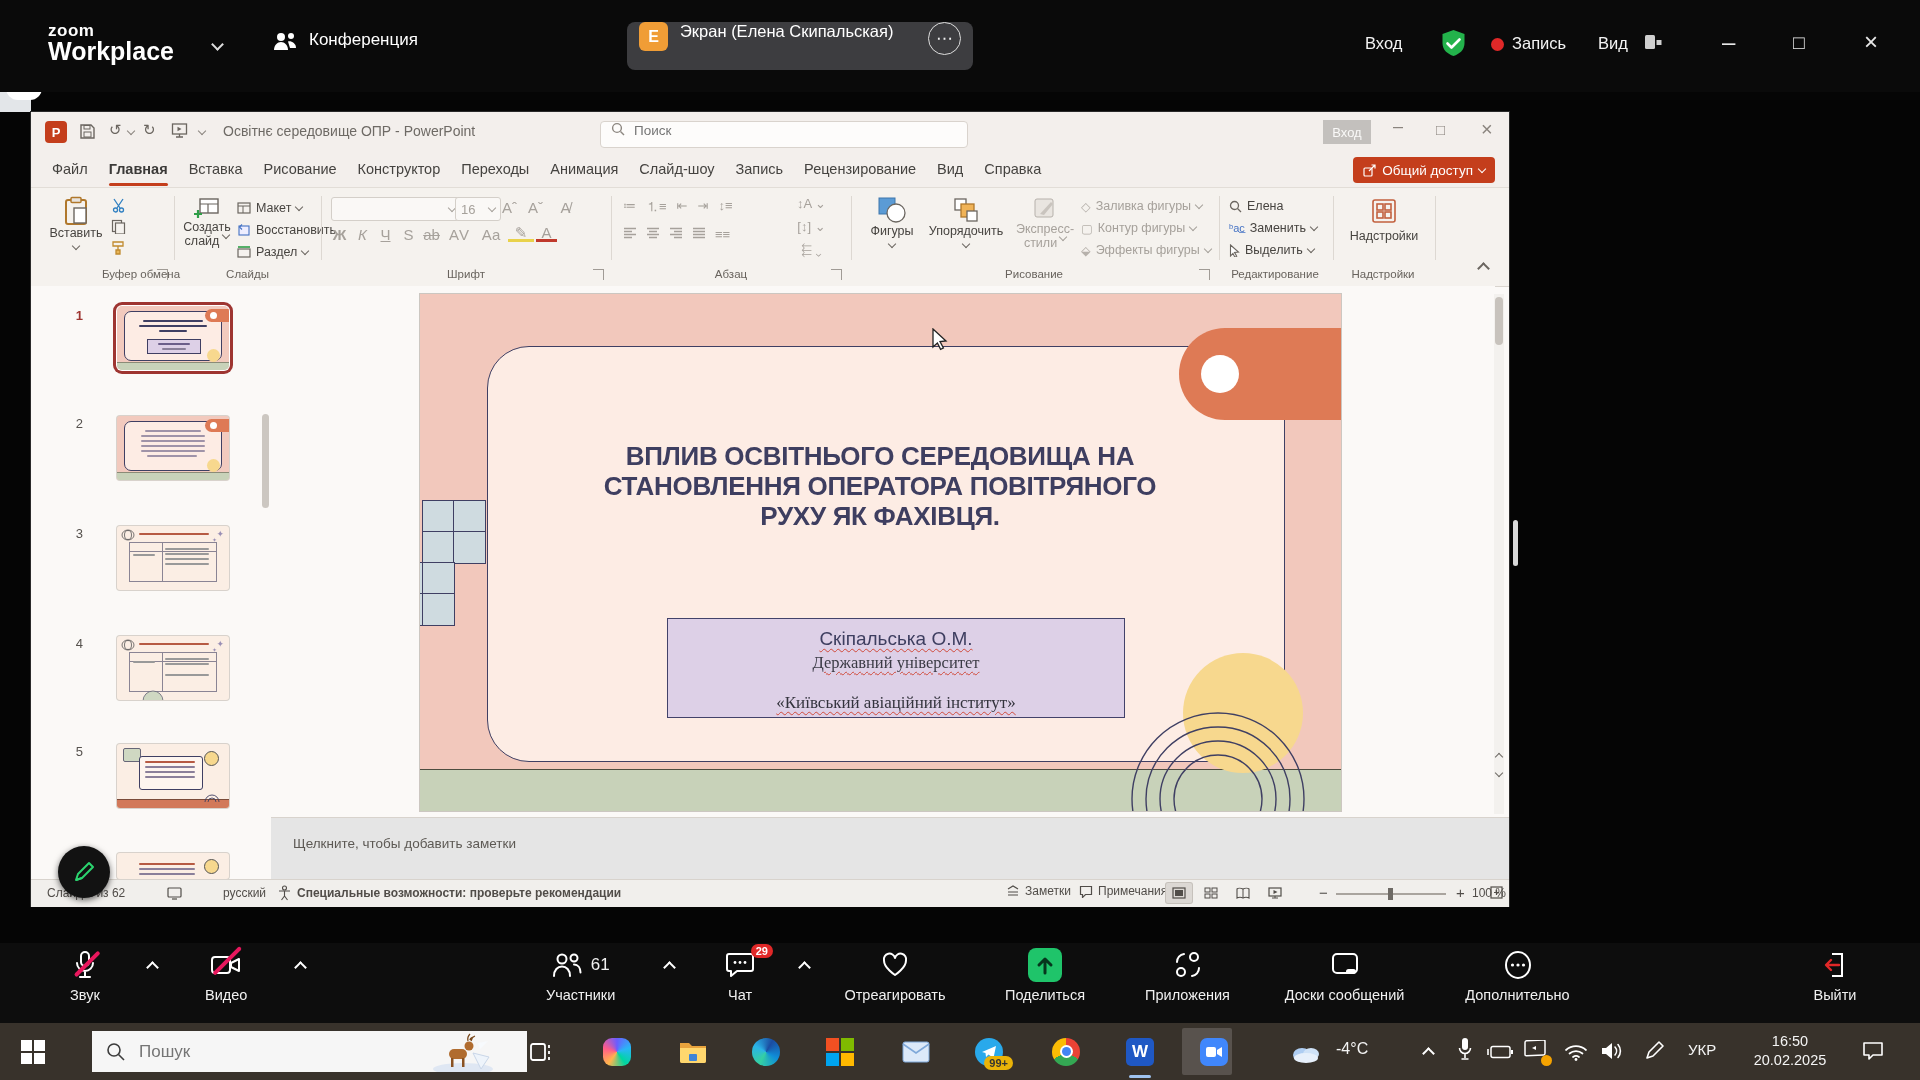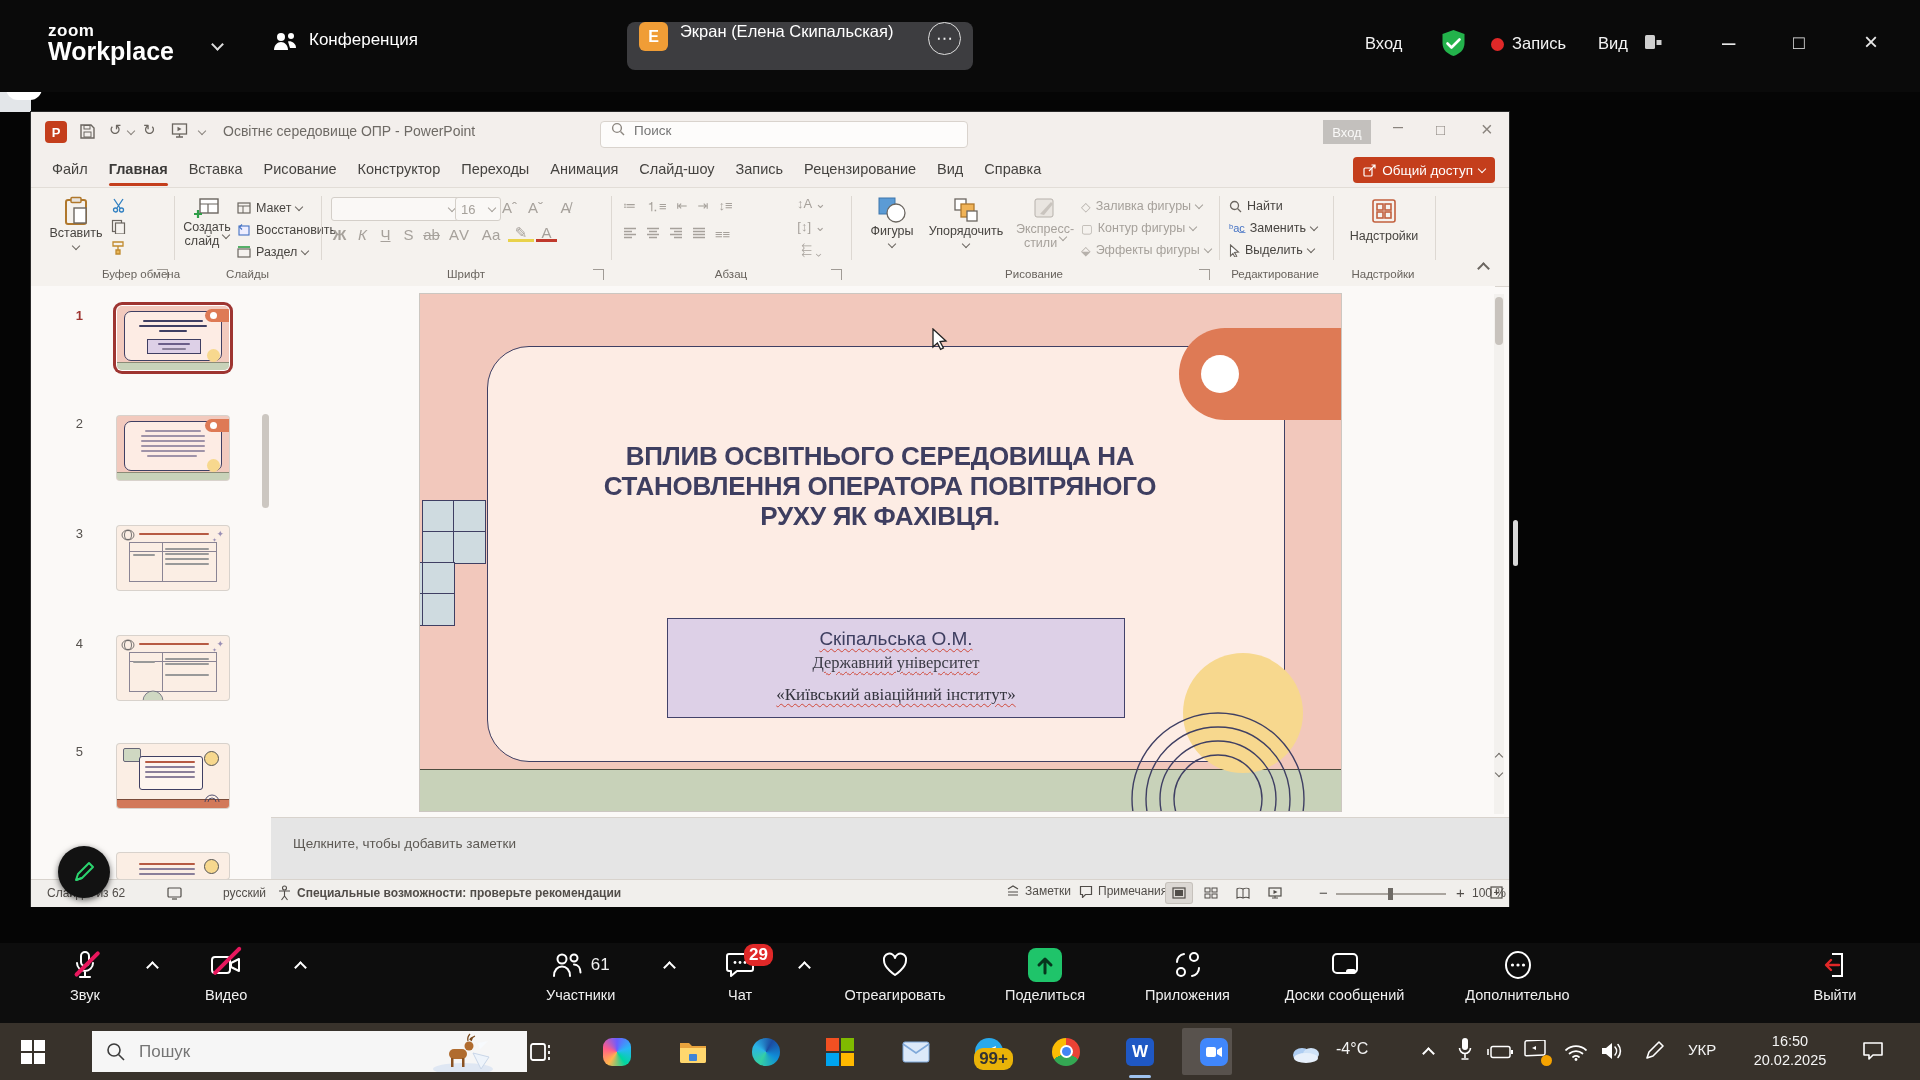--- a/index.html
+++ b/index.html
@@ -70,21 +70,21 @@
   .slide-tag{position:absolute;left:759px;top:34px;width:170px;height:92px;background:#de7a55;border-radius:46px 0 0 46px;}
   .slide-tagdot{position:absolute;left:22px;top:27px;width:38px;height:38px;background:#fff;border-radius:50%;}
   .gridcell{position:absolute;width:31px;height:31px;background:#cfdbe0;border:1.6px solid #3f3f63;}
   .slide-yellow{position:absolute;left:763px;top:359px;width:120px;height:120px;background:#f7d88e;border-radius:50%;}
   .slide-title{position:absolute;left:150px;top:147px;width:620px;text-align:center;color:#3e3e60;
                font-weight:bold;font-size:26px;line-height:30px;letter-spacing:-0.3px;}
   .author-box{position:absolute;left:247px;top:324px;width:456px;height:98px;background:#ddd0e7;border:1.5px solid #42426a;text-align:center;}
   .sp-wavy{text-decoration:underline;text-decoration-style:wavy;text-decoration-color:#d04a3a;text-decoration-thickness:1px;text-underline-offset:3px;}
   .author-name{font-size:19px;color:#3e3e60;margin-top:9px;}
   .author-org{font-family:"Liberation Serif",serif;font-size:16.5px;color:#3a3a44;margin-top:3px;}
-  .author-inst{font-family:"Liberation Serif",serif;font-size:17px;color:#33333d;margin-top:12px;}
+  .author-inst{font-family:"Liberation Serif",serif;font-size:17px;color:#33333d;margin-top:20px;}
 
   .notes{left:240px;top:705px;width:1238px;height:62px;background:#e5e5e5;border-top:1px solid #d8d3cd;}
   .notes-text{position:absolute;left:22px;top:18px;font-size:13.5px;color:#5d5954;}
   .statusbar{left:0;top:767px;width:1478px;height:27px;background:#f1efec;border-top:1px solid #d8d3cd;color:#514d49;font-size:12px;}
   .sb-item{display:flex;align-items:center;gap:5px;}
   .viewbtn{width:26px;height:20px;display:flex;align-items:center;justify-content:center;border-radius:2px;}
   .viewbtn.active{background:#dcd8d4;box-shadow:0 0 0 1px #c6c1bb;}
   .zoom-track{width:110px;height:2px;background:#a9a49e;position:relative;}
   .zoom-thumb{position:absolute;left:52px;top:-5px;width:5px;height:12px;background:#6e6a65;}
 
@@ -103,21 +103,21 @@
              font-size:14.5px;padding:4px 10px 4px 7px;display:flex;align-items:center;gap:6px;border-radius:2px;}
   .abar{display:inline-flex;align-items:flex-end;gap:1.5px;height:12px;}
   .abar i{width:2.5px;background:#fff;display:block;}
   .vhandle{left:1513px;top:520px;width:5px;height:46px;background:rgba(255,255,255,.85);border-radius:3px;}
 
   
   .ztoolbar{left:0;top:943px;width:1920px;height:80px;background:#0d0d0d;color:#f1f1f1;}
   .zitem{position:absolute;top:950px;display:flex;flex-direction:column;align-items:center;gap:7px;color:#f1f1f1;}
   .zlabel{font-size:14.5px;white-space:nowrap;}
   .zic{height:30px;display:flex;align-items:center;justify-content:center;}
-  .badge{position:absolute;background:#e02828;color:#fff;border-radius:9px;font-size:17px;font-weight:bold;
+  .badge{position:absolute;background:#e02828;color:#fff;border-radius:9px;font-size:11px;font-weight:bold;
          padding:1px 5px;min-width:10px;text-align:center;}
   .slash{position:absolute;left:-2px;top:12px;width:34px;height:3.5px;background:#e8175d;transform:rotate(-45deg);border-radius:2px;}
   .share-sq{width:34px;height:34px;background:#1fc46a;border-radius:8px;display:flex;align-items:center;justify-content:center;}
 
   
   .taskbar{left:0;top:1023px;width:1920px;height:57px;background:#38322b;color:#fff;}
   .tsearch{left:92px;top:8px;width:435px;height:41px;background:#f6f6f6;display:flex;align-items:center;overflow:hidden;}
   .tsearch input{border:0;outline:0;background:transparent;font-size:17px;color:#3c3c3c;width:290px;font-family:"Liberation Sans",sans-serif;}
   .ticon{position:absolute;top:0;height:57px;width:46px;display:flex;align-items:center;justify-content:center;}
   .msgrid{display:grid;grid-template-columns:13px 13px;grid-template-rows:13px 13px;gap:2px;}
@@ -413,21 +413,21 @@
       <div class="rb-label" style="left:820px;width:366px;">Рисование</div>
       <div class="rb-launcher" style="left:1168px;right:auto;"></div>
       <div class="rb-divider" style="left:1188px;"></div>
 
       <div class="abs" style="left:1198px;top:7px;">
         <div class="smallrow">
           <svg width="13" height="13" viewBox="0 0 13 13">
               <circle cx="5.5" cy="5.5" r="4" fill="none" stroke="#6b6660" stroke-width="1.3"></circle>
               <path d="M8.5 8.5L12 12" stroke="#6b6660" stroke-width="1.3"></path>
             </svg>
-          <span>Найти</span>
+          <span>Елена</span>
         </div>
         <div class="smallrow">
           <span style="color:#4472c4;font-size:11px;">ᵇac̲</span>
             <span>Заменить</span>
             <span class="chev down sm" style="color:#6b6660;margin-top:-2px;"></span>
         </div>
         <div class="smallrow">
           <svg width="11" height="13" viewBox="0 0 11 13">
               <path d="M1.5 1l8 7-4 .4 2.2 3.8-1.8 1-2-3.8L1.5 12z" fill="#fff" stroke="#6b6660" stroke-width="1.1"></path>
             </svg>

